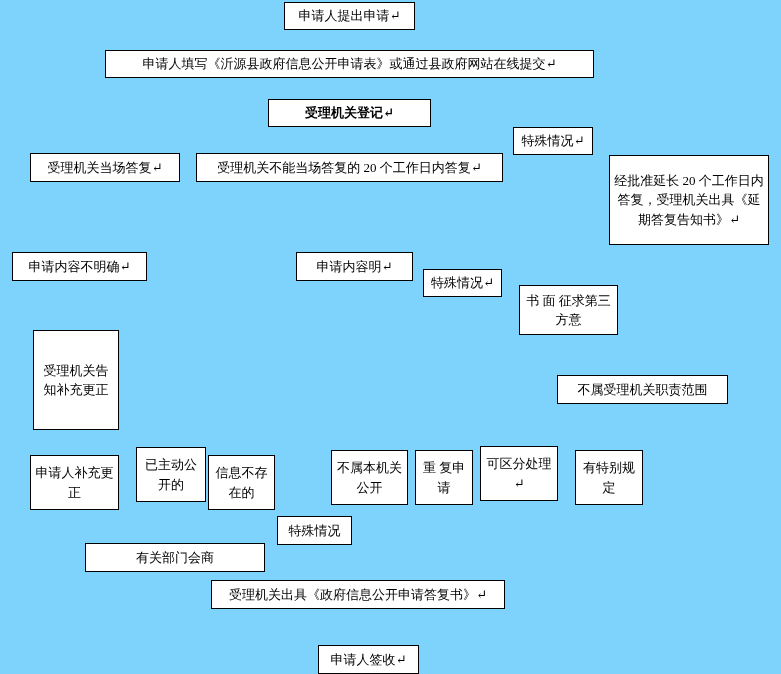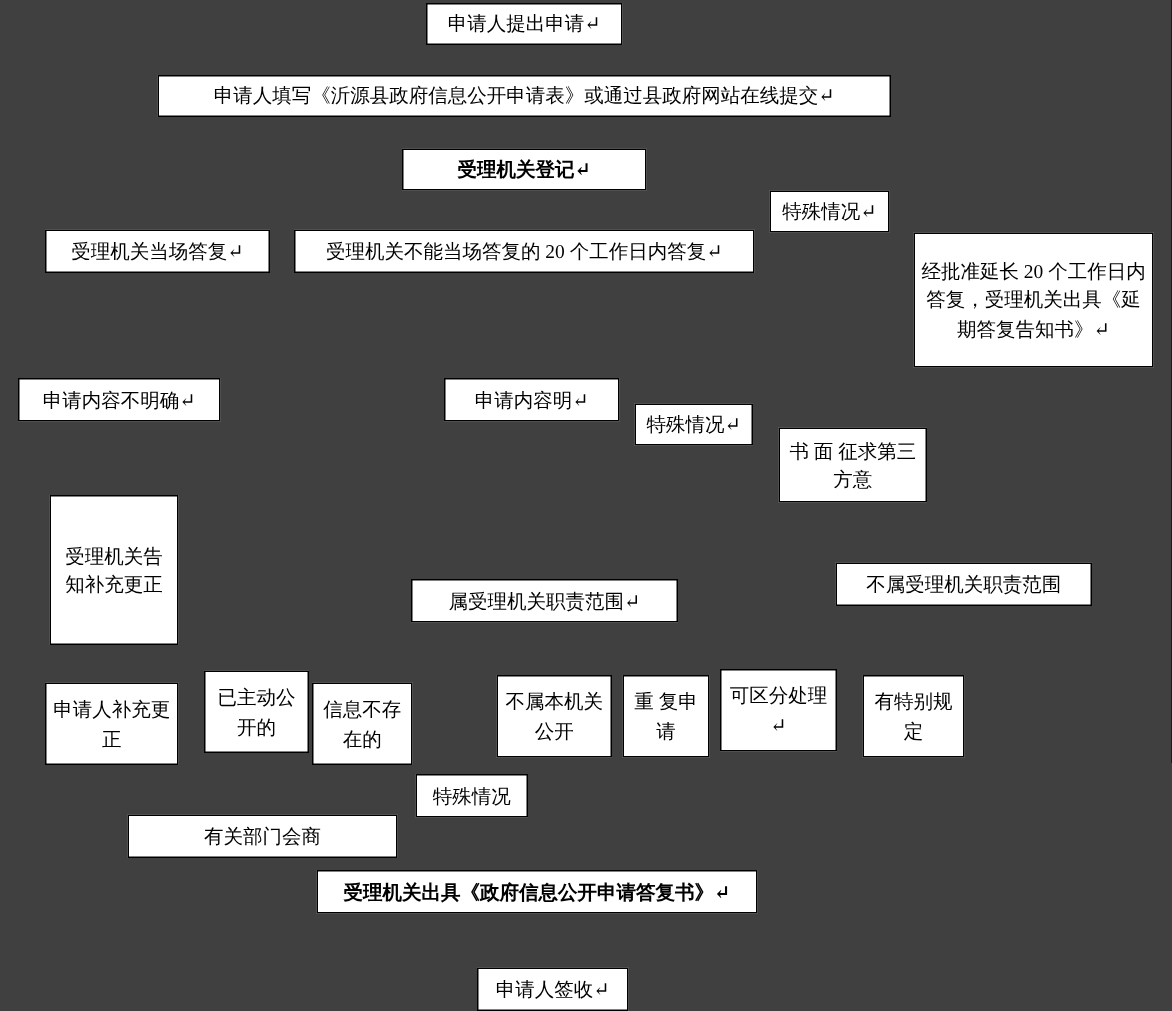--- a/index.html
+++ b/index.html
@@ -4,21 +4,21 @@
 <style>
   html, body {
     margin: 0;
     padding: 0;
     background: #000000;
   }
   #canvas {
     position: relative;
     width: 781px;
     height: 674px;
-    background: #404040;
+    background: #7dd3fc;
     overflow: hidden;
     font-family: "Liberation Serif", "DejaVu Serif", serif;
   }
   .node {
     position: absolute;
     background: #ffffff;
     color: #000000;
     border: 1px solid #000000;
     box-sizing: border-box;
     display: flex;
@@ -44,26 +44,25 @@
     <div class="node" style="left: 268px; top: 99px; width: 163px; height: 28px; background: rgb(255, 255, 255); color: rgb(0, 0, 0); font-weight: bold;">受理机关登记↵</div>
     <div class="node" style="left: 513px; top: 127px; width: 80px; height: 28px; background: rgb(255, 255, 255); color: rgb(0, 0, 0);">特殊情况↵</div>
     <div class="node" style="left: 30px; top: 153px; width: 150px; height: 29px; background: rgb(255, 255, 255); color: rgb(0, 0, 0);">受理机关当场答复↵</div>
     <div class="node" style="left: 196px; top: 153px; width: 307px; height: 29px; background: rgb(255, 255, 255); color: rgb(0, 0, 0);">受理机关不能当场答复的 20 个工作日内答复↵</div>
     <div class="node tall" style="left: 609px; top: 155px; width: 160px; height: 90px; background: rgb(255, 255, 255); color: rgb(0, 0, 0);">经批准延长 20 个工作日内答复，受理机关出具《延期答复告知书》↵</div>
     <div class="node" style="left: 12px; top: 252px; width: 135px; height: 29px; background: rgb(255, 255, 255); color: rgb(0, 0, 0);">申请内容不明确↵</div>
     <div class="node" style="left: 296px; top: 252px; width: 117px; height: 29px; background: rgb(255, 255, 255); color: rgb(0, 0, 0);">申请内容明↵</div>
     <div class="node" style="left: 423px; top: 269px; width: 79px; height: 28px; background: rgb(255, 255, 255); color: rgb(0, 0, 0);">特殊情况↵</div>
     <div class="node tall" style="left: 519px; top: 285px; width: 99px; height: 50px; background: rgb(255, 255, 255); color: rgb(0, 0, 0);">书 面 征求第三方意</div>
     <div class="node tall" style="left: 33px; top: 330px; width: 86px; height: 100px; background: rgb(255, 255, 255); color: rgb(0, 0, 0);">受理机关告知补充更正</div>
-    <div class="node" style="left: 274px; top: 386px; width: 178px; height: 29px; background: rgb(255, 255, 255); color: rgb(0, 0, 0);">属受理机关职责范围↵</div>
     <div class="node" style="left: 557px; top: 375px; width: 171px; height: 29px; background: rgb(255, 255, 255); color: rgb(0, 0, 0);">不属受理机关职责范围</div>
     <div class="node tall" style="left: 30px; top: 455px; width: 89px; height: 55px; background: rgb(255, 255, 255); color: rgb(0, 0, 0);">申请人补充更正</div>
     <div class="node tall" style="left: 136px; top: 447px; width: 70px; height: 55px; background: rgb(255, 255, 255); color: rgb(0, 0, 0);">已主动公开的</div>
     <div class="node tall" style="left: 208px; top: 455px; width: 67px; height: 55px; background: rgb(255, 255, 255); color: rgb(0, 0, 0);">信息不存在的</div>
     <div class="node tall" style="left: 415px; top: 450px; width: 58px; height: 55px; background: rgb(255, 255, 255); color: rgb(0, 0, 0);">重 复申请</div>
     <div class="node tall" style="left: 331px; top: 450px; width: 77px; height: 55px; background: rgb(255, 255, 255); color: rgb(0, 0, 0);">不属本机关公开</div>
     <div class="node tall" style="left: 480px; top: 446px; width: 78px; height: 55px; background: rgb(255, 255, 255); color: rgb(0, 0, 0);">可区分处理↵</div>
     <div class="node tall" style="left: 575px; top: 450px; width: 68px; height: 55px; background: rgb(255, 255, 255); color: rgb(0, 0, 0);">有特别规定</div>
     <div class="node" style="left: 277px; top: 516px; width: 75px; height: 29px; background: rgb(255, 255, 255); color: rgb(0, 0, 0);">特殊情况</div>
     <div class="node" style="left: 85px; top: 543px; width: 180px; height: 29px; background: rgb(255, 255, 255); color: rgb(0, 0, 0);">有关部门会商</div>
-    <div class="node" style="left: 211px; top: 580px; width: 294px; height: 29px; background: rgb(255, 255, 255); color: rgb(0, 0, 0); font-weight: bold;">受理机关出具《政府信息公开申请答复书》↵</div>
+    <div class="node" style="left: 211px; top: 580px; width: 294px; height: 29px; background: rgb(255, 255, 255); color: rgb(0, 0, 0);">受理机关出具《政府信息公开申请答复书》↵</div>
     <div class="node" style="left: 318px; top: 645px; width: 101px; height: 29px; background: rgb(255, 255, 255); color: rgb(0, 0, 0);">申请人签收↵</div>
   </div>
 
 </body></html>

